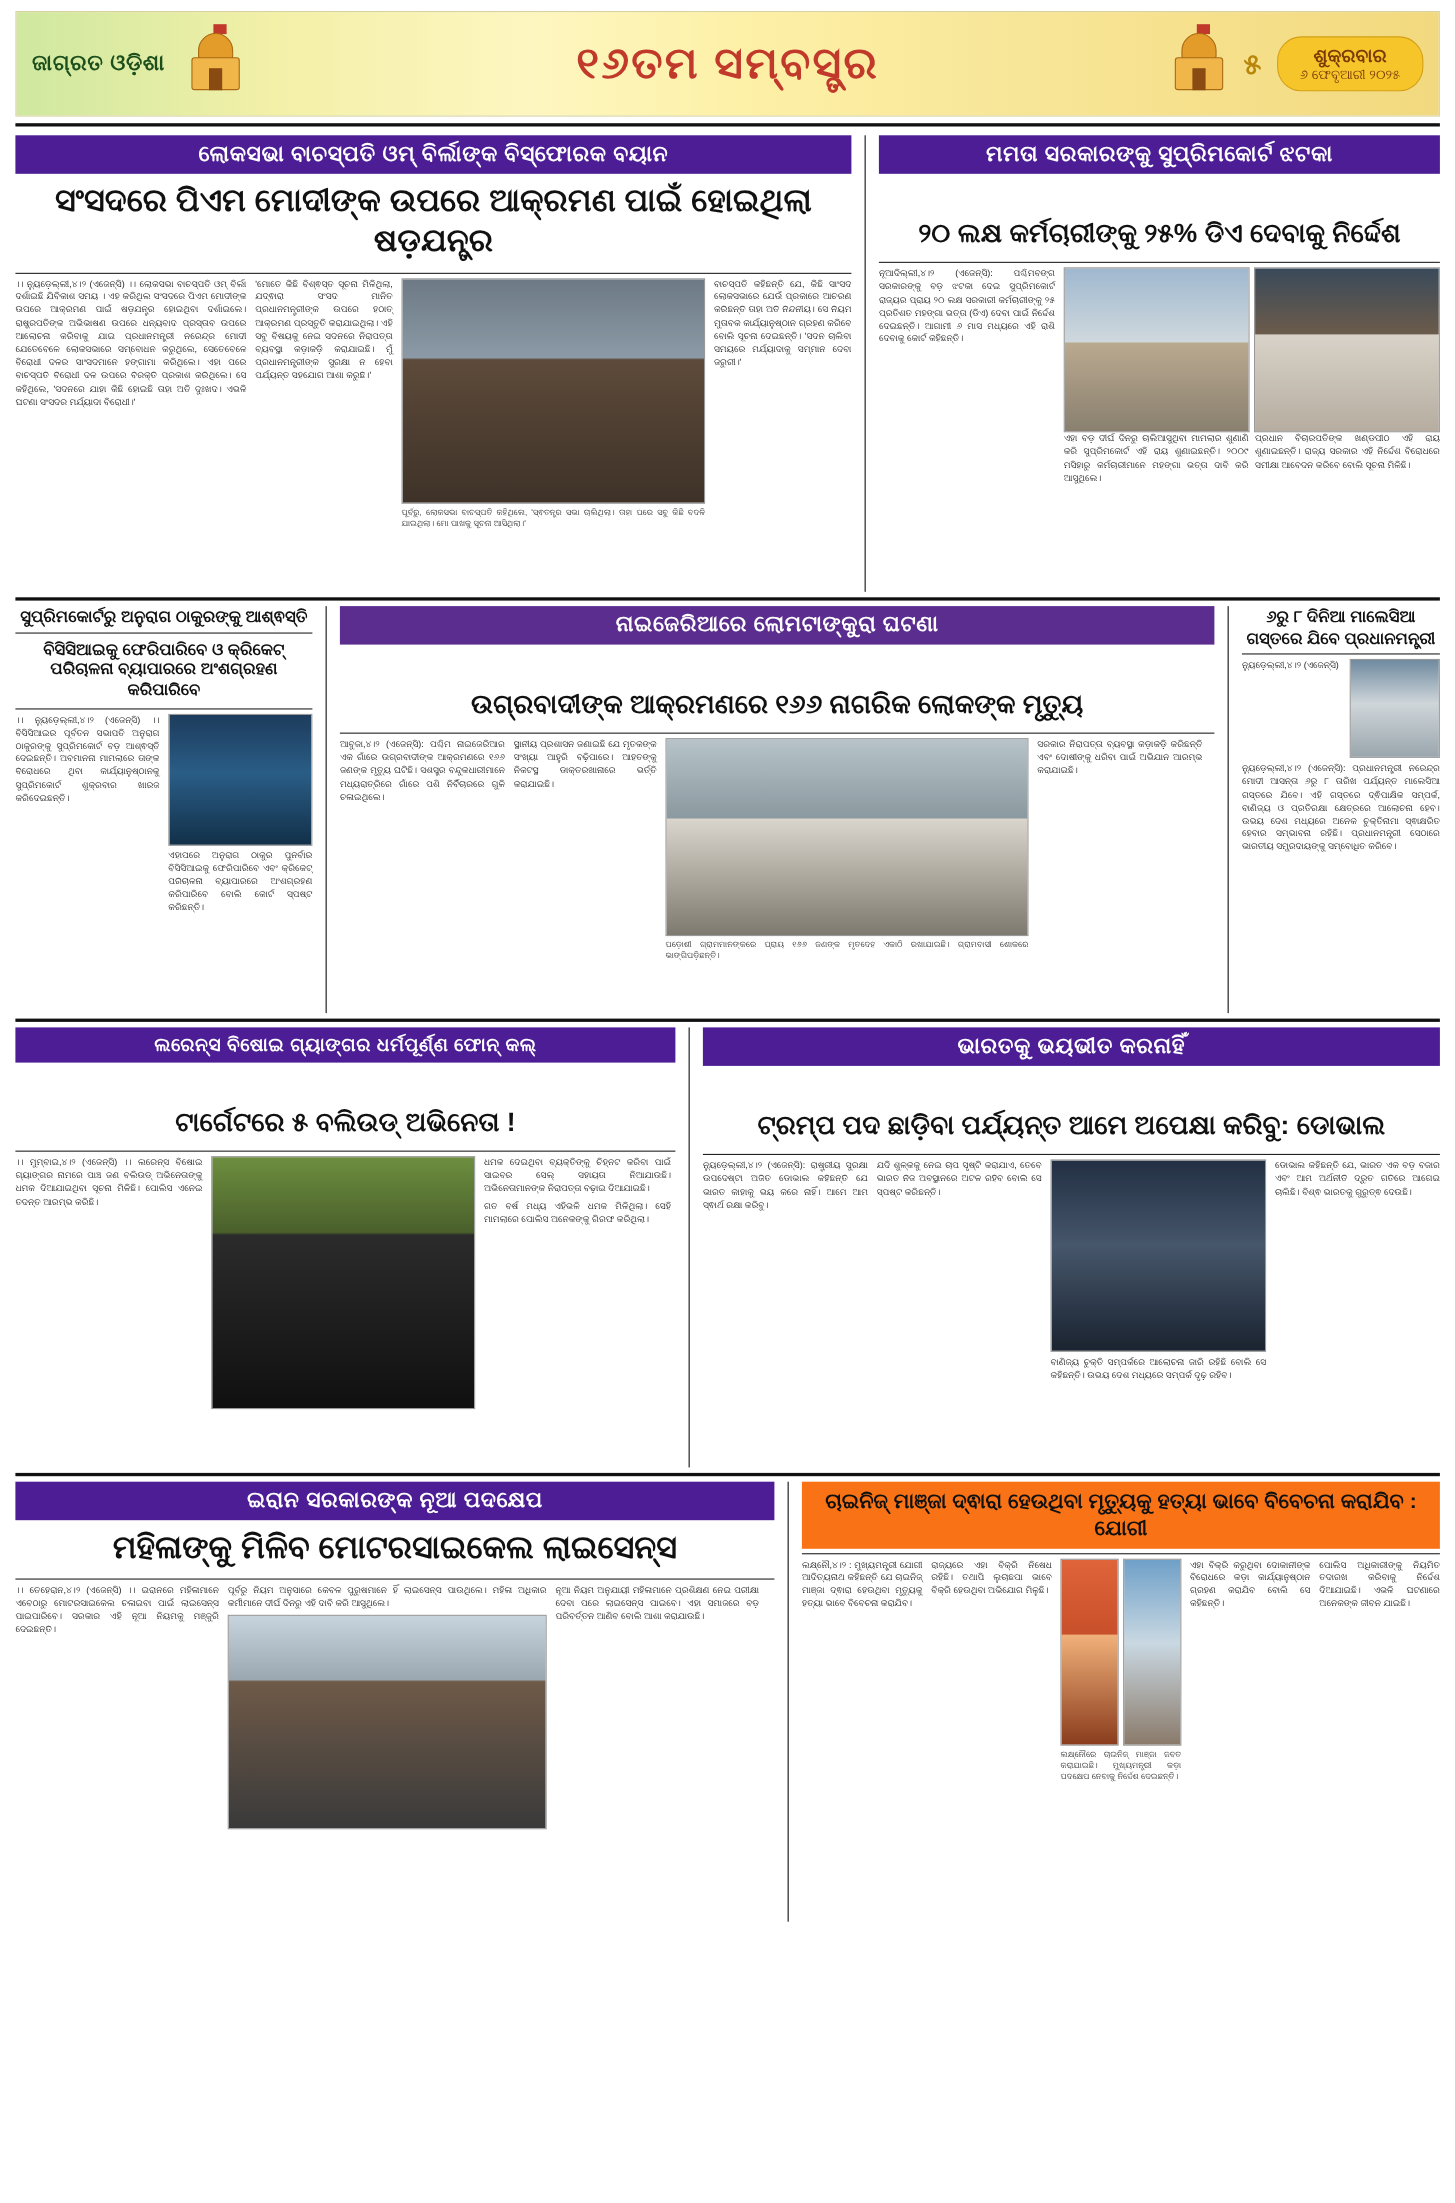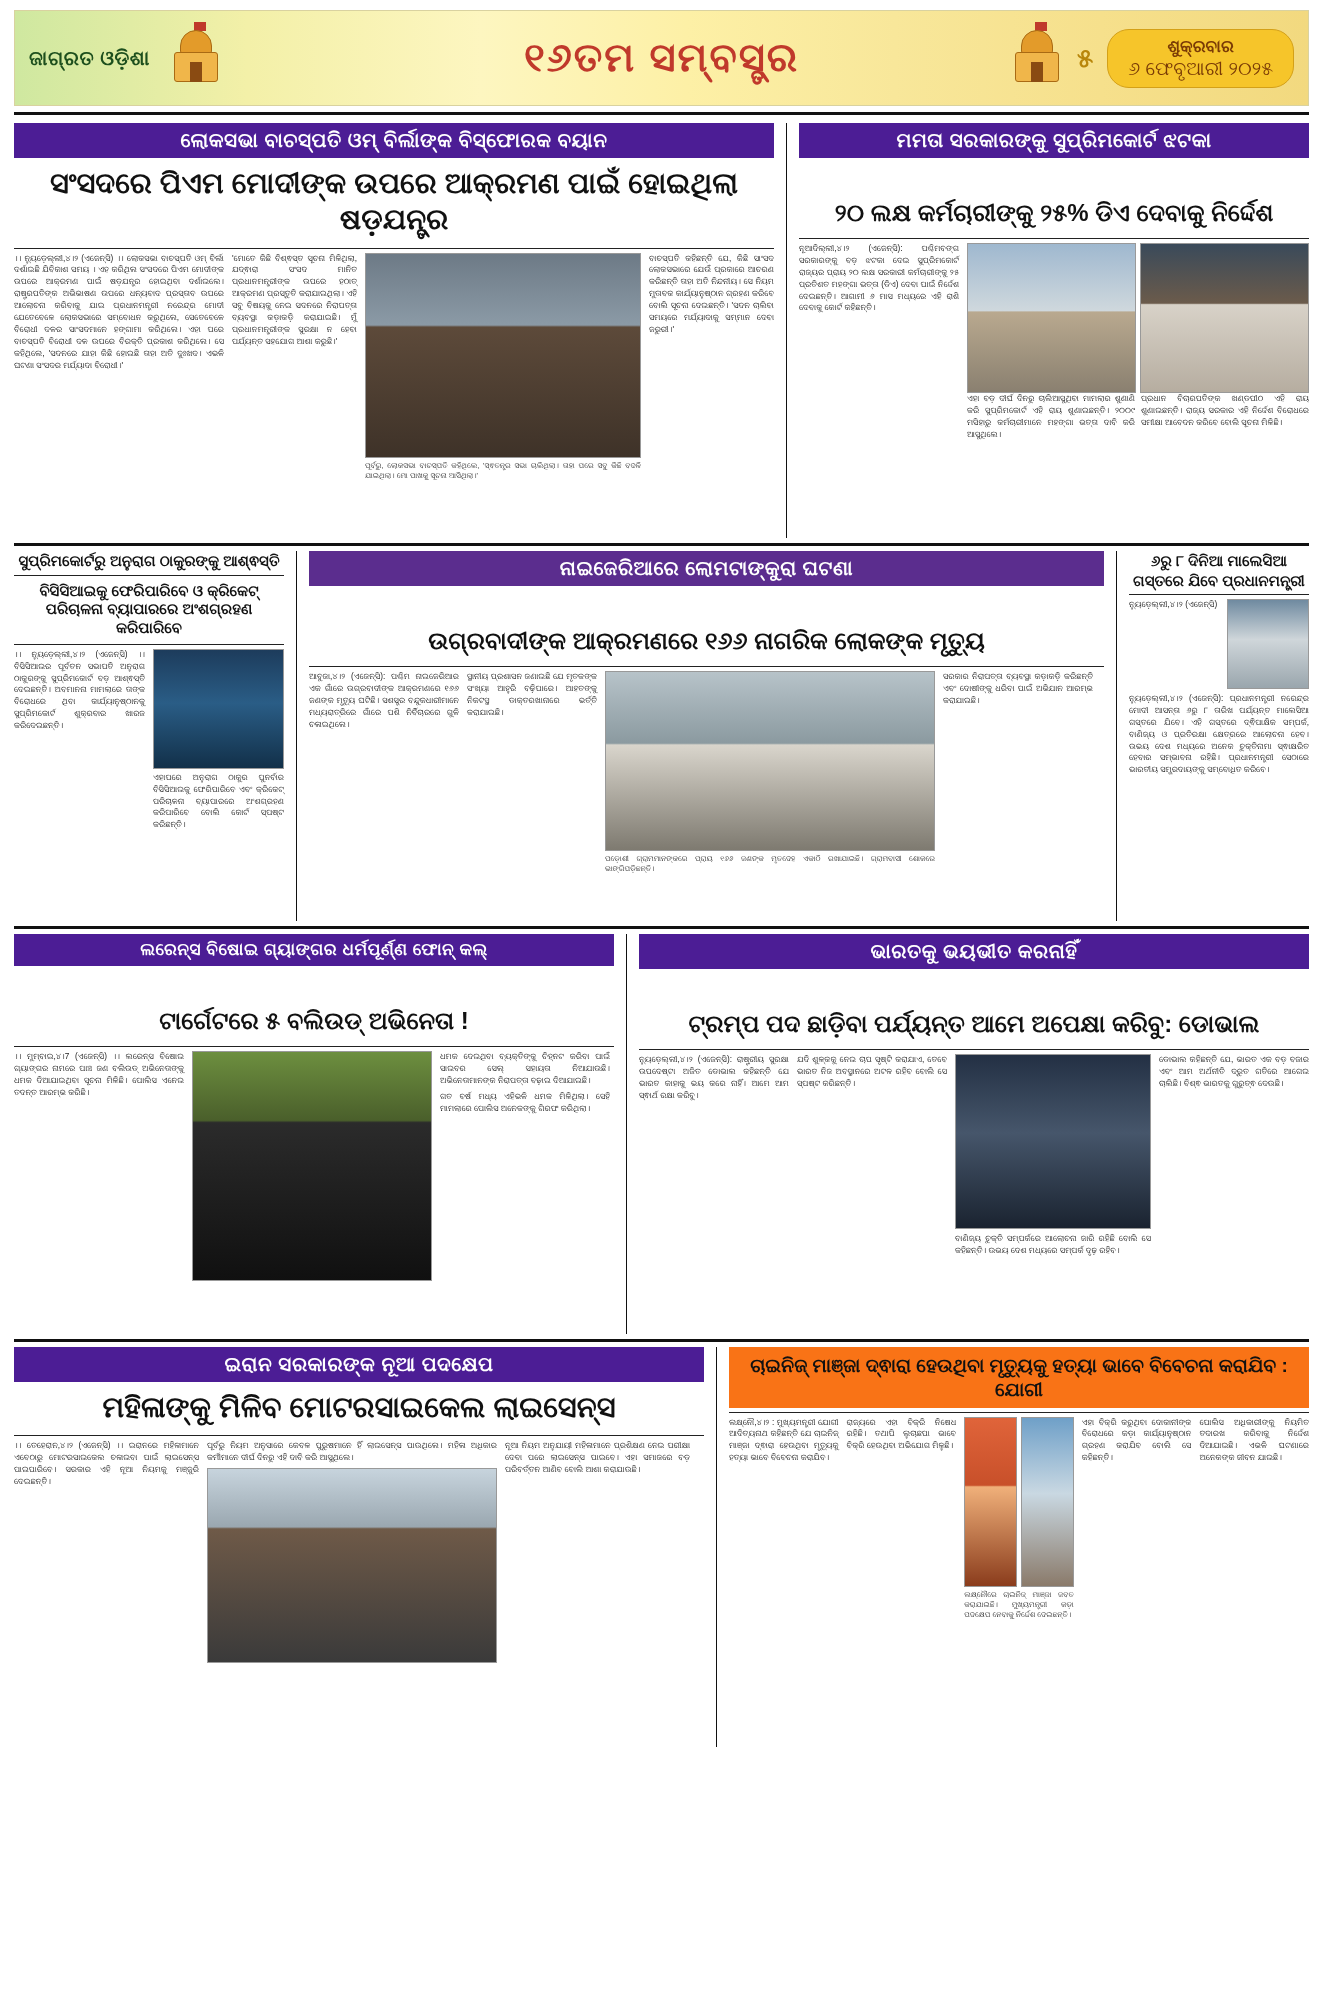--- a/index.html
+++ b/index.html
@@ -36,21 +36,21 @@
     font-size:40px; font-weight:bold; color:#c0392b;
     letter-spacing:2px; pointer-events:none;
   }
   .mast-right { display:flex; align-items:center; gap:14px; z-index:2;}
   .issue-num { font-size:26px; color:#b8860b; font-weight:bold; }
   .date-badge {
     background:#f6c52a; border:1px solid #d4a017; border-radius:22px;
     padding:6px 20px; text-align:center; line-height:1.25;
   }
   .date-badge .day { font-size:17px; font-weight:bold; color:#7a3b06; }
-  .date-badge .date { font-size:19px; color:#7a3b06; }
+  .date-badge .date { font-size:12px; color:#7a3b06; }
 
   
   .rule { height:3px; background:#111; margin:6px 0 0; }
   .redbar {
     background:#4c1d95; color:#fff; text-align:center;
     font-size:20px; font-weight:bold; padding:6px 4px; letter-spacing:0.5px;
   }
   .purplebar { background:#5b2d8e; }
   .headline {
     text-align:center; font-weight:bold; color:#111;
@@ -231,21 +231,21 @@
   <div class="hr-thick"></div>
 
   <div class="twocol-wrap" style="height:400px;">
 
     <div style="width:600px;">
       <div class="redbar" style="font-size:17px;">ଲରେନ୍ସ ବିଷୋଇ ଗ୍ୟାଙ୍ଗର ଧର୍ମପୂର୍ଣ୍ଣ ଫୋନ୍ କଲ୍</div>
       <div class="headline h-lg">ଟାର୍ଗେଟରେ ୫ ବଲିଉଡ୍ ଅଭିନେତା !</div>
       <div class="hr-thin"></div>
       <div class="cols">
         <div class="col" style="max-width:170px;">
-          <div class="body-text">।। ମୁମ୍ବାଇ,୪।7 (ଏଜେନ୍ସି) ।। ଲରେନ୍ସ ବିଷୋଇ ଗ୍ୟାଙ୍ଗର ନାମରେ ପାଞ୍ଚ ଜଣ ବଲିଉଡ୍ ଅଭିନେତାଙ୍କୁ ଧମକ ଦିଆଯାଇଥିବା ସୂଚନା ମିଳିଛି। ପୋଲିସ ଏନେଇ ତଦନ୍ତ ଆରମ୍ଭ କରିଛି।</div>
+          <div class="body-text">।। ମୁମ୍ବାଇ,୪।୨ (ଏଜେନ୍ସି) ।। ଲରେନ୍ସ ବିଷୋଇ ଗ୍ୟାଙ୍ଗର ନାମରେ ପାଞ୍ଚ ଜଣ ବଲିଉଡ୍ ଅଭିନେତାଙ୍କୁ ଧମକ ଦିଆଯାଇଥିବା ସୂଚନା ମିଳିଛି। ପୋଲିସ ଏନେଇ ତଦନ୍ତ ଆରମ୍ଭ କରିଛି।</div>
         </div>
         <div class="col" style="max-width:240px;">
           <div class="photo ph-bishnoi" style="height:230px;"></div>
         </div>
         <div class="col" style="max-width:170px;">
           <div class="body-text">ଧମକ ଦେଇଥିବା ବ୍ୟକ୍ତିଙ୍କୁ ଚିହ୍ନଟ କରିବା ପାଇଁ ସାଇବର ସେଲ୍ ସହାୟତା ନିଆଯାଉଛି। ଅଭିନେତାମାନଙ୍କ ନିରାପତ୍ତା ବଢ଼ାଇ ଦିଆଯାଇଛି।</div>
           <div class="body-text" style="padding-top:4px;">ଗତ ବର୍ଷ ମଧ୍ୟ ଏହିଭଳି ଧମକ ମିଳିଥିଲା। ସେହି ମାମଲାରେ ପୋଲିସ ଅନେକଙ୍କୁ ଗିରଫ କରିଥିଲା।</div>
         </div>
       </div>
     </div>

